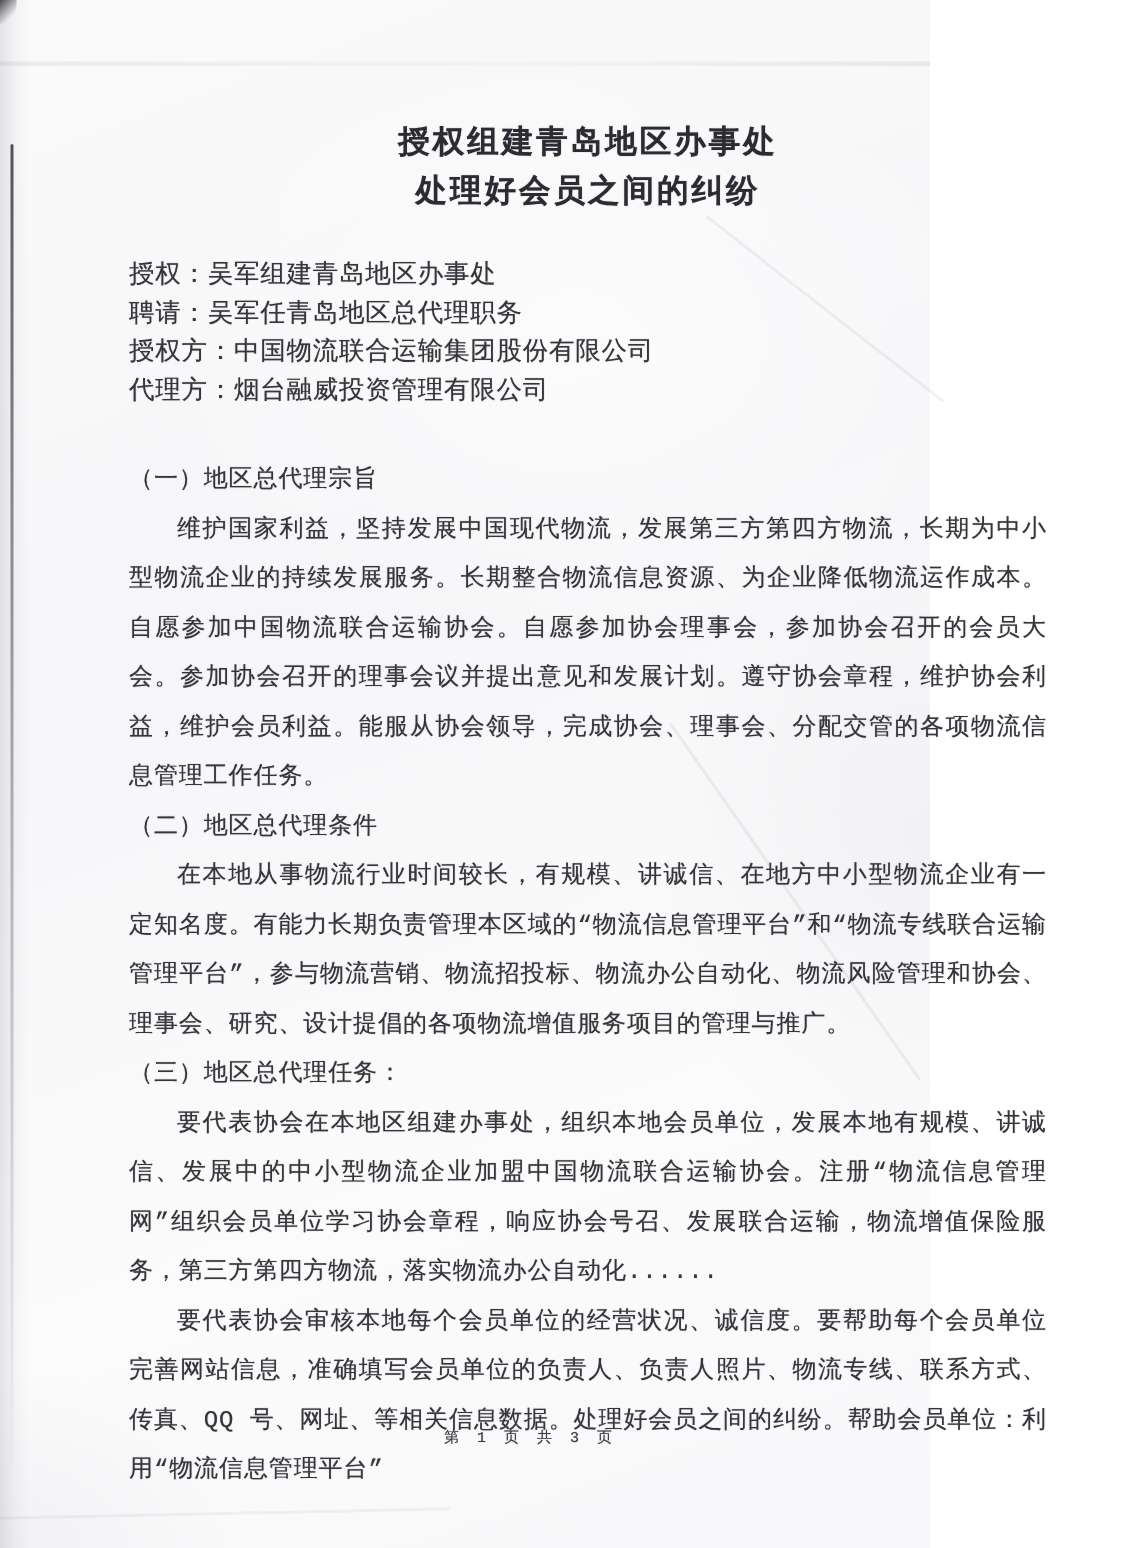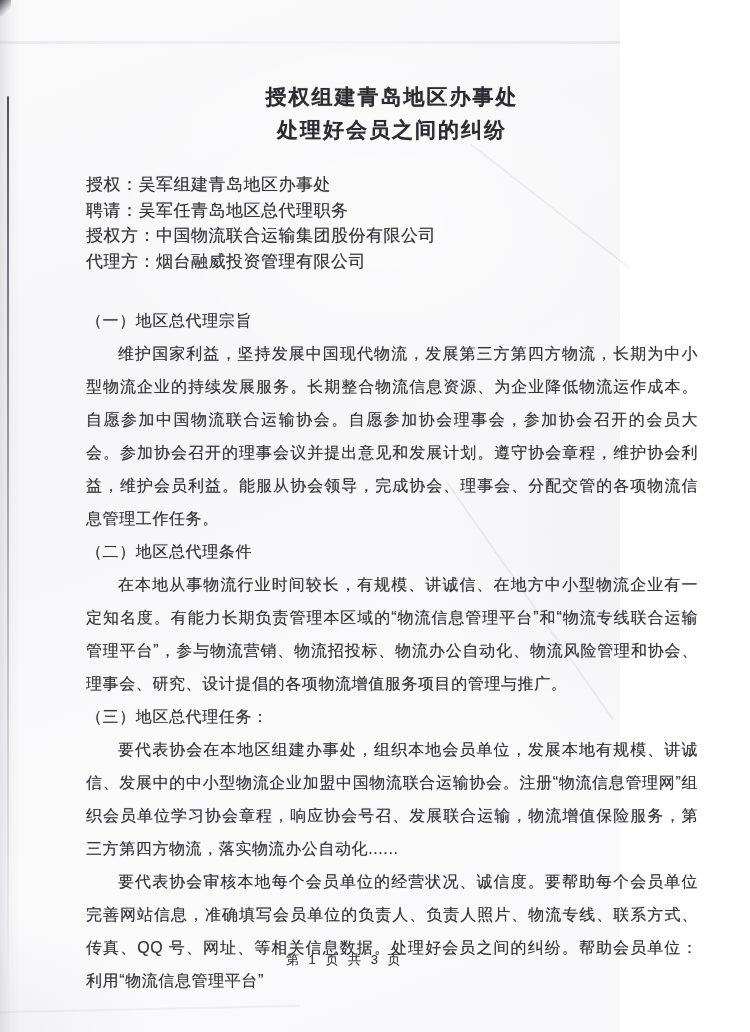--- a/index.html
+++ b/index.html
@@ -11,21 +11,21 @@
     background: #ffffff;
   }
   .page {
     position: absolute;
     inset: 0;
     width: 620px;
     height: 1032px;
     background:
       linear-gradient(160deg, #fafafb 0%, #f6f6f8 38%, #fbfbfc 72%, #f8f8fa 100%);
     color: #35353b;
-    font-family: Liberation Sans, sans-serif;
+    font-family: Liberation Mono, monospace;
   }
   
   .shade-overlay {
     position: absolute; inset: 0; pointer-events: none;
     background:
       radial-gradient(ellipse 420px 300px at 62% 22%, rgba(255,255,255,0.55), rgba(255,255,255,0) 70%),
       radial-gradient(ellipse 300px 380px at 100% 55%, rgba(140,140,158,0.07), rgba(140,140,158,0) 60%),
       radial-gradient(ellipse 260px 200px at 0% 100%, rgba(140,140,158,0.08), rgba(140,140,158,0) 60%);
   }
   .edge-band-left {
@@ -83,22 +83,22 @@
   .doc-body {
     margin-top: 30px;
     font-size: 16px;
     line-height: 33px;
     letter-spacing: 0.6px;
     text-align: justify;
   }
   .sec-heading { margin: 0; }
   .doc-body p { margin: 0; text-indent: 2em; }
   .page-footer {
-    position: absolute; left: 286px; top: 951px;
-    font-size: 13px; letter-spacing: 3px; color: #3c3c44;
+    position: absolute; left: 296px; top: 951px;
+    font-size: 10px; letter-spacing: 3px; color: #3c3c44;
     text-shadow: 0 0 0.6px rgba(52,52,62,0.5);
     white-space: nowrap;
   }
 </style>
 </head>
 <body>
 
 <div class="page">
 
   <div class="shade-overlay"></div>

